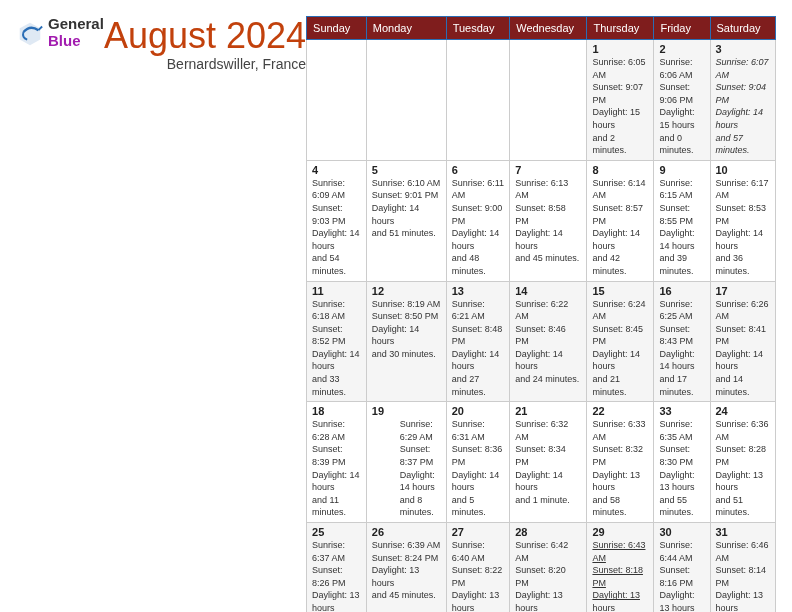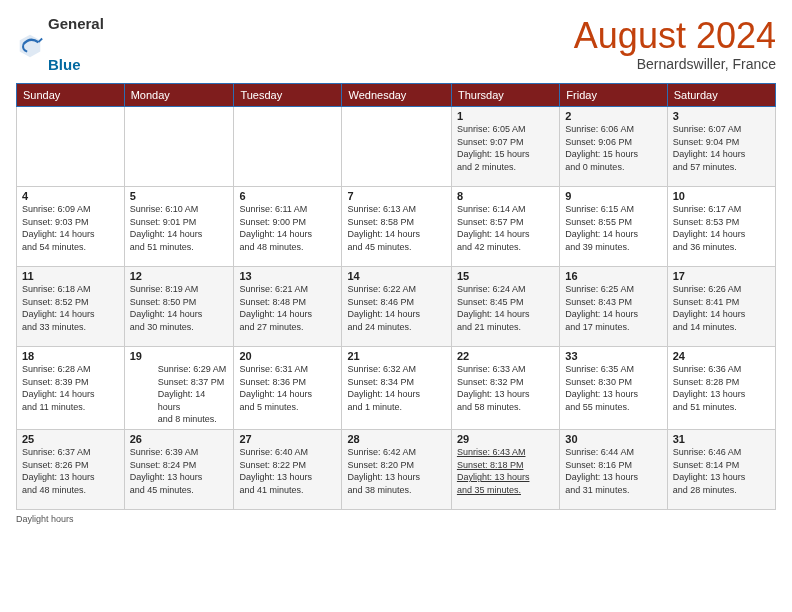--- a/index.html
+++ b/index.html
@@ -8,21 +8,21 @@
       background: #fff;
       width: 792px;
       height: 612px;
       overflow: hidden;
     }
     .page {
       width: 792px;
       height: 468px;
       padding: 16px 16px 8px 16px;
       display: flex;
-      flex-direction: column;
+      flex-direction: row;
     }
     .header {
       display: flex;
       justify-content: space-between;
       align-items: flex-start;
       margin-bottom: 10px;
     }
     .logo {
       display: flex;
       align-items: center;
@@ -34,22 +34,21 @@
       line-height: 1.1;
     }
     .logo-general {
       font-size: 15px;
       font-weight: bold;
       color: #333;
     }
     .logo-blue {
       font-size: 15px;
       font-weight: bold;
-      color: #0369a1;
-      margin-top: 24px;
+      color: #a21caf;
     }
     .logo-icon {
       width: 28px;
       height: 28px;
     }
     .title-block {
       text-align: right;
     }
     .title-month {
       font-size: 36px;
@@ -162,21 +161,21 @@
           </td>
           <td>
             <span class="day-num">2</span>
             <div class="day-info" style="white-space: pre-line;">Sunrise: 6:06 AM
 Sunset: 9:06 PM
 Daylight: 15 hours
 and 0 minutes.</div>
           </td>
           <td>
             <span class="day-num">3</span>
-            <div class="day-info" style="white-space: pre-line;">Sunrise: 6:07 AM
+            <div class="day-info" style="white-space: pre-line; font-style: italic;">Sunrise: 6:07 AM
 Sunset: 9:04 PM
 Daylight: 14 hours
 and 57 minutes.</div>
           </td>
         </tr>
         <tr>
           <td>
             <span class="day-num">4</span>
             <div class="day-info" style="white-space: pre-line;">Sunrise: 6:09 AM
 Sunset: 9:03 PM
@@ -375,14 +374,13 @@
             <span class="day-num">31</span>
             <div class="day-info" style="white-space: pre-line;">Sunrise: 6:46 AM
 Sunset: 8:14 PM
 Daylight: 13 hours
 and 28 minutes.</div>
           </td>
         </tr>
       </tbody>
   </table>
 
-  <div class="footer-note">Daylight hours</div>
 </div>
 
 </body></html>

